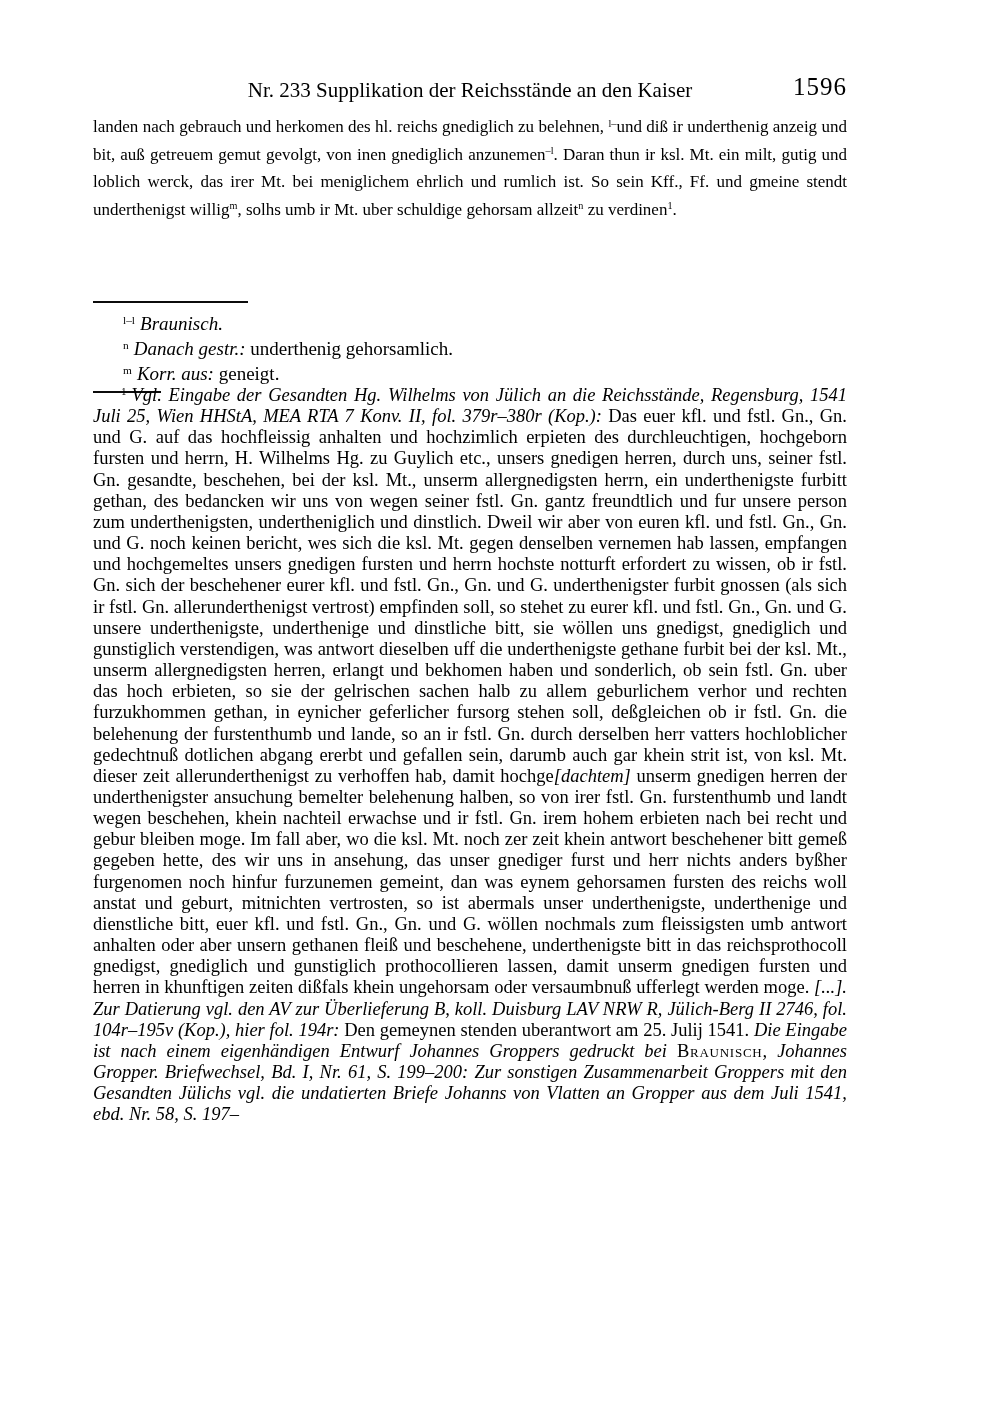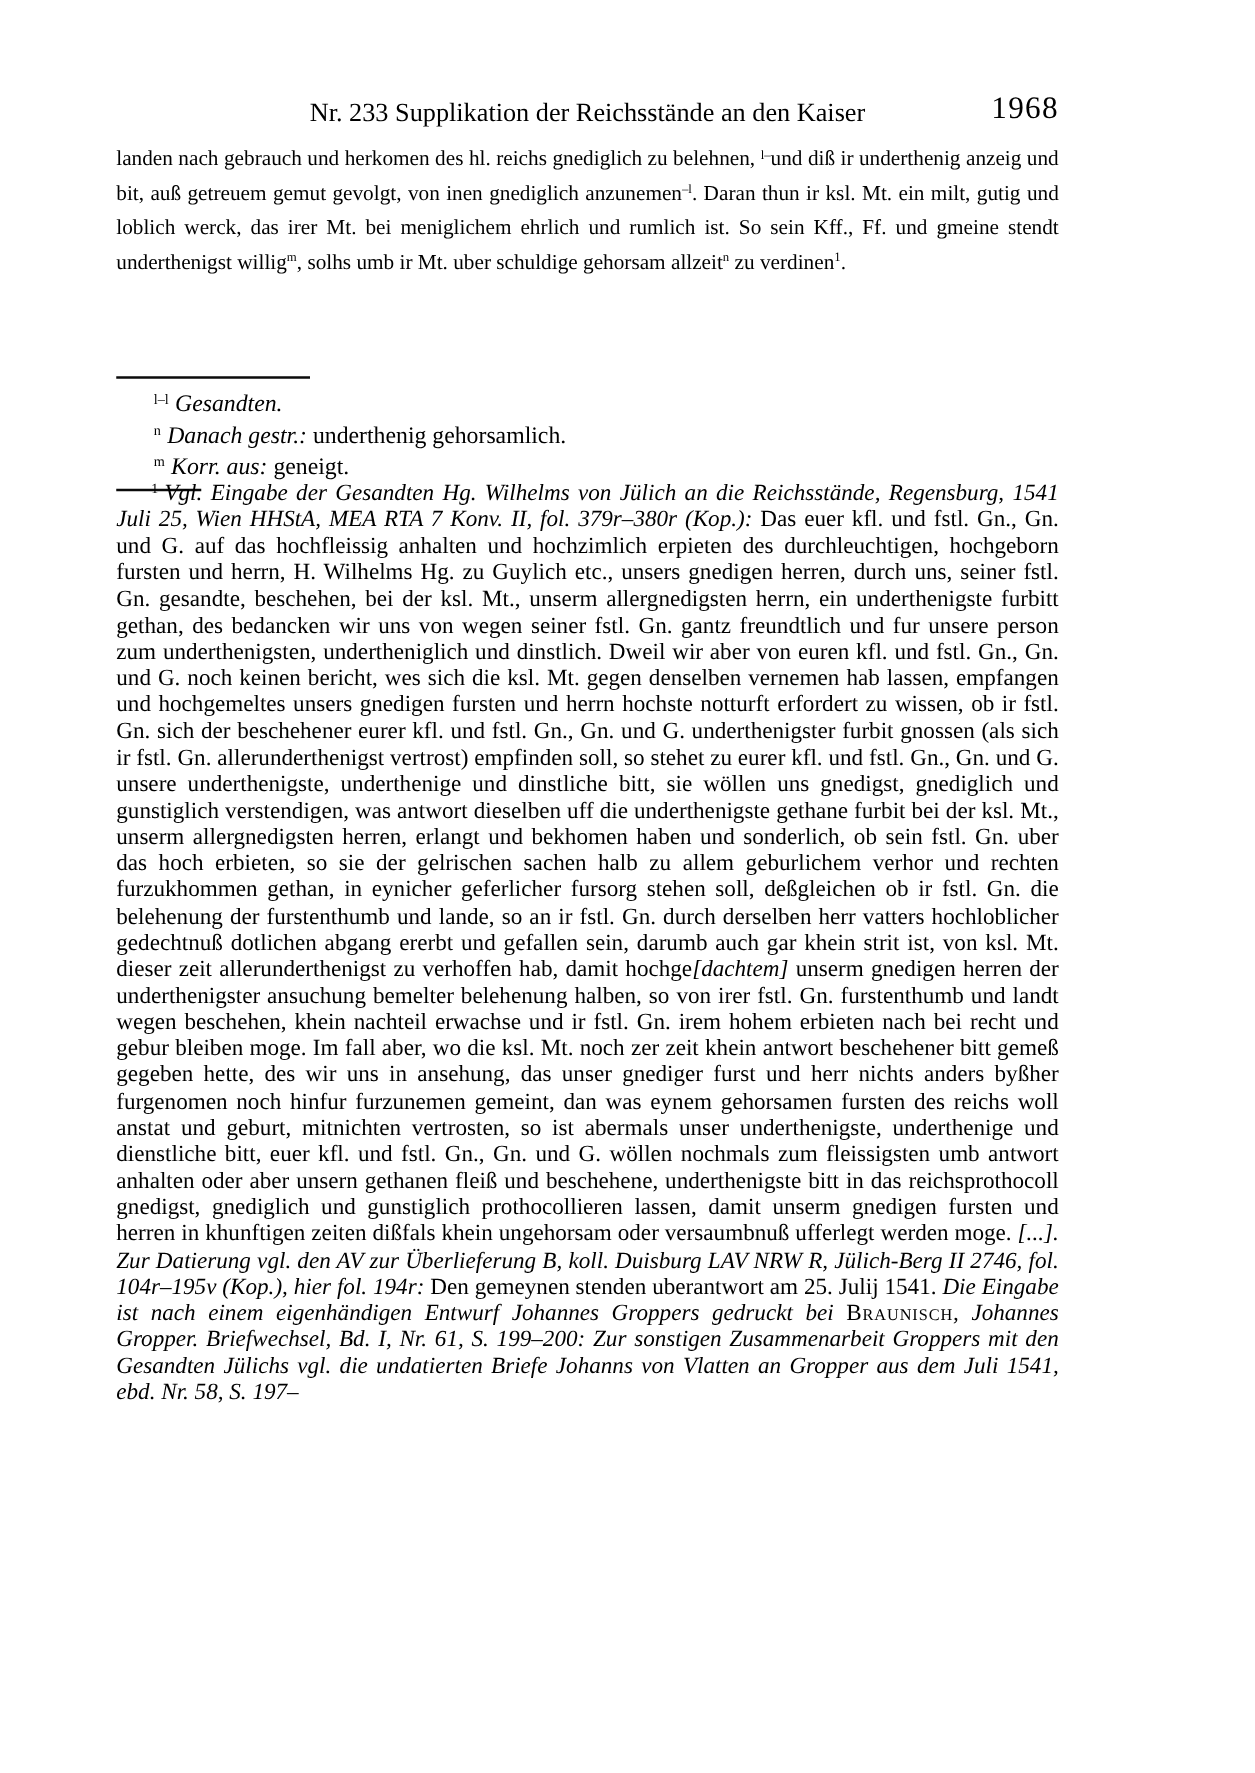--- a/index.html
+++ b/index.html
@@ -61,29 +61,29 @@
   .i  { font-style: italic; }
   .sc { font-variant: small-caps; letter-spacing: 0.04em; }
 </style>
 </head>
 <body>
 
 <div class="page">
 
   <header class="block header">
     <span>Nr. 233 Supplikation der Reichsstände an den Kaiser</span>
-    <span class="page-number">1968</span>
+    <span class="page-number">1596</span>
   </header>
 
   <p class="block body-par"><span>landen nach gebrauch und herkomen des hl. reichs gnediglich zu belehnen, </span><span class="sup">l–</span><span>und diß ir underthenig anzeig und bit, auß getreuem gemut gevolgt, von inen gnediglich anzunemen</span><span class="sup">–l</span><span>. Daran thun ir ksl. Mt. ein milt, gutig und loblich werck, das irer Mt. bei meniglichem ehrlich und rumlich ist. So sein Kff., Ff. und gmeine stendt underthenigst willig</span><span class="sup">m</span><span>, solhs umb ir Mt. uber schuldige gehorsam allzeit</span><span class="sup">n</span><span> zu verdinen</span><span class="sup">1</span><span>.</span></p>
 
   <hr class="block rule rule-apparatus">
 
   <div class="block apparatus">
-    <p><span class="sup marker">l–l</span><span><span class="i">Gesandten.</span></span></p>
+    <p><span class="sup marker">l–l</span><span><span class="i">Braunisch.</span></span></p>
     <p><span class="sup marker">n</span><span><span class="i">Danach gestr.:</span><span> underthenig gehorsamlich.</span></span></p>
     <p><span class="sup marker">m</span><span><span class="i">Korr. aus:</span><span> geneigt.</span></span></p>
   </div>
 
   <hr class="block rule rule-footnote">
 
   <p class="block footnote-par"><span class="sup marker">1</span><span><span class="i">Vgl. Eingabe der Gesandten Hg. Wilhelms von Jülich an die Reichsstände, Regensburg, 1541 Juli 25, Wien HHStA, MEA RTA 7 Konv. II, fol. 379r–380r (Kop.): </span><span>Das euer kfl. und fstl. Gn., Gn. und G. auf das hochfleissig anhalten und hochzimlich erpieten des durchleuchtigen, hochgeborn fursten und herrn, H. Wilhelms Hg. zu Guylich etc., unsers gnedigen herren, durch uns, seiner fstl. Gn. gesandte, beschehen, bei der ksl. Mt., unserm allergnedigsten herrn, ein underthenigste furbitt gethan, des bedancken wir uns von wegen seiner fstl. Gn. gantz freundtlich und fur unsere person zum underthenigsten, undertheniglich und dinstlich. Dweil wir aber von euren kfl. und fstl. Gn., Gn. und G. noch keinen bericht, wes sich die ksl. Mt. gegen denselben vernemen hab lassen, empfangen und hochgemeltes unsers gnedigen fursten und herrn hochste notturft erfordert zu wissen, ob ir fstl. Gn. sich der beschehener eurer kfl. und fstl. Gn., Gn. und G. underthenigster furbit gnossen (als sich ir fstl. Gn. allerunderthenigst vertrost) empfinden soll, so stehet zu eurer kfl. und fstl. Gn., Gn. und G. unsere underthenigste, underthenige und dinstliche bitt, sie wöllen uns gnedigst, gnediglich und gunstiglich verstendigen, was antwort dieselben uff die underthenigste gethane furbit bei der ksl. Mt., unserm allergnedigsten herren, erlangt und bekhomen haben und sonderlich, ob sein fstl. Gn. uber das hoch erbieten, so sie der gelrischen sachen halb zu allem geburlichem verhor und rechten furzukhommen gethan, in eynicher geferlicher fursorg stehen soll, deßgleichen ob ir fstl. Gn. die belehenung der furstenthumb und lande, so an ir fstl. Gn. durch derselben herr vatters hochloblicher gedechtnuß dotlichen abgang ererbt und gefallen sein, darumb auch gar khein strit ist, von ksl. Mt. dieser zeit allerunderthenigst zu verhoffen hab, damit hochge</span><span class="i">[dachtem]</span><span> unserm gnedigen herren der underthenigster ansuchung bemelter belehenung halben, so von irer fstl. Gn. furstenthumb und landt wegen beschehen, khein nachteil erwachse und ir fstl. Gn. irem hohem erbieten nach bei recht und gebur bleiben moge. Im fall aber, wo die ksl. Mt. noch zer zeit khein antwort beschehener bitt gemeß gegeben hette, des wir uns in ansehung, das unser gnediger furst und herr nichts anders byßher furgenomen noch hinfur furzunemen gemeint, dan was eynem gehorsamen fursten des reichs woll anstat und geburt, mitnichten vertrosten, so ist abermals unser underthenigste, underthenige und dienstliche bitt, euer kfl. und fstl. Gn., Gn. und G. wöllen nochmals zum fleissigsten umb antwort anhalten oder aber unsern gethanen fleiß und beschehene, underthenigste bitt in das reichsprothocoll gnedigst, gnediglich und gunstiglich prothocollieren lassen, damit unserm gnedigen fursten und herren in khunftigen zeiten dißfals khein ungehorsam oder versaumbnuß ufferlegt werden moge. </span><span class="i">[...]. Zur Datierung vgl. den AV zur Überlieferung B, koll. Duisburg LAV NRW R, Jülich-Berg II 2746, fol. 104r–195v (Kop.), hier fol. 194r: </span><span>Den gemeynen stenden uberantwort am 25. Julij 1541. </span><span class="i">Die Eingabe ist nach einem eigenhändigen Entwurf Johannes Groppers gedruckt bei </span><span class="sc">Braunisch</span><span class="i">, Johannes Gropper. Briefwechsel, Bd. I, Nr. 61, S. 199–200: Zur sonstigen Zusammenarbeit Groppers mit den Gesandten Jülichs vgl. die undatierten Briefe Johanns von Vlatten an Gropper aus dem Juli 1541, ebd. Nr. 58, S. 197–</span></span></p>
 
 </div>
 

